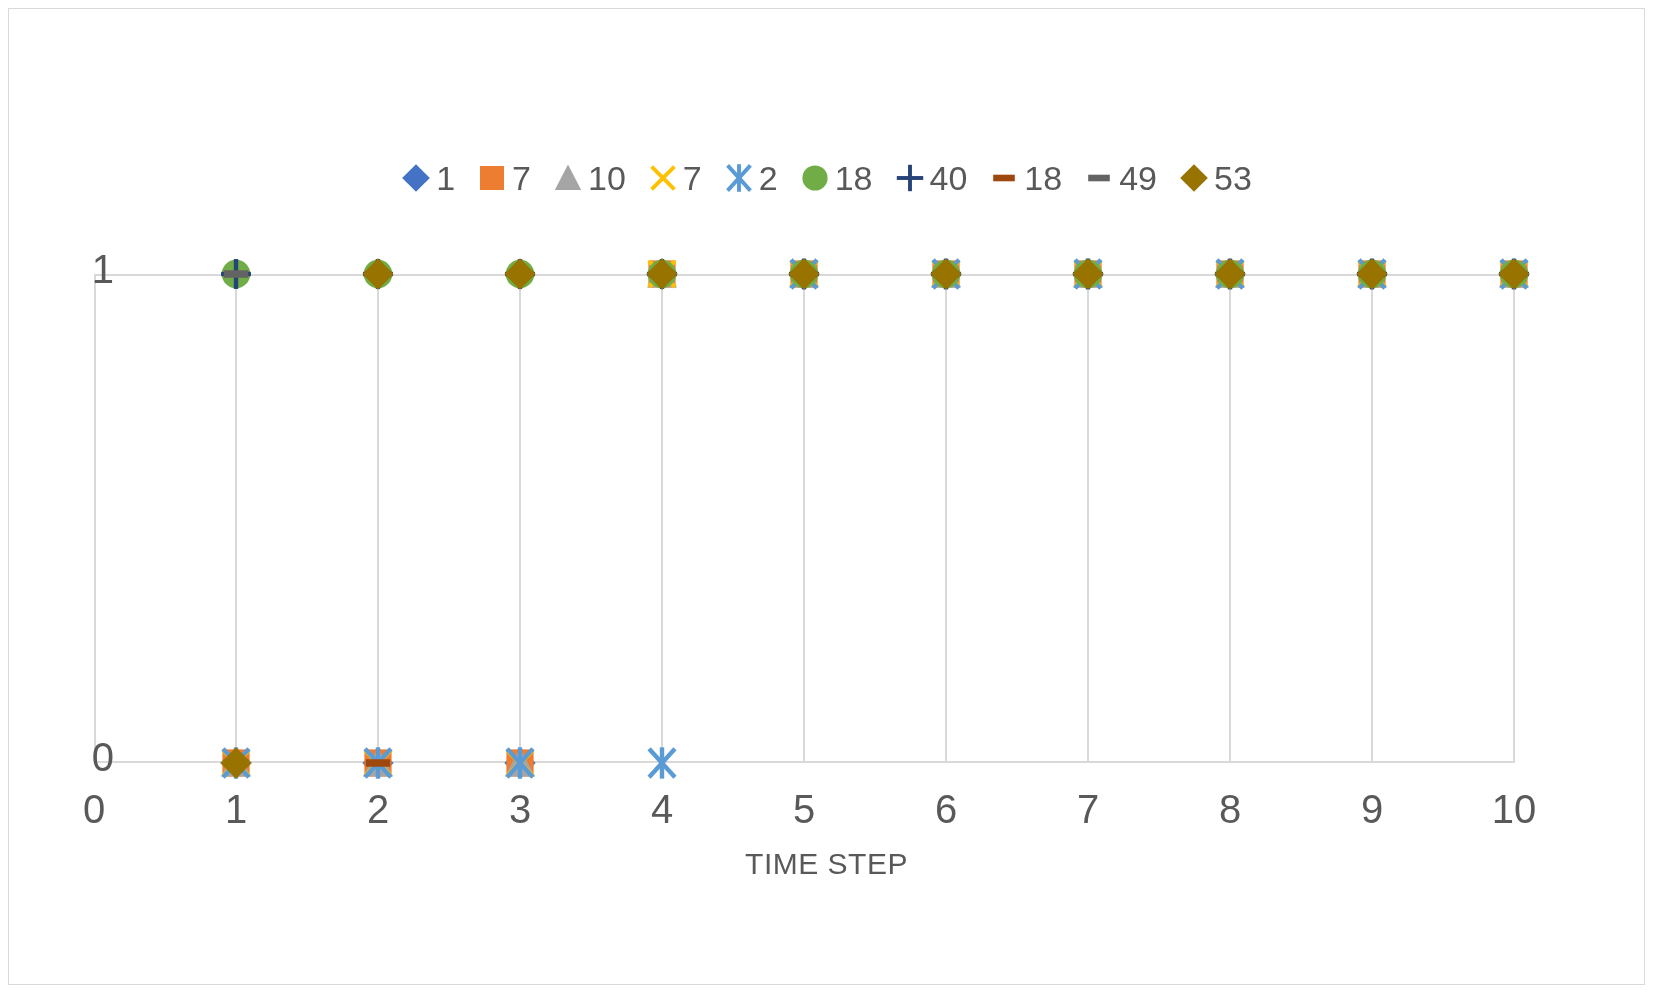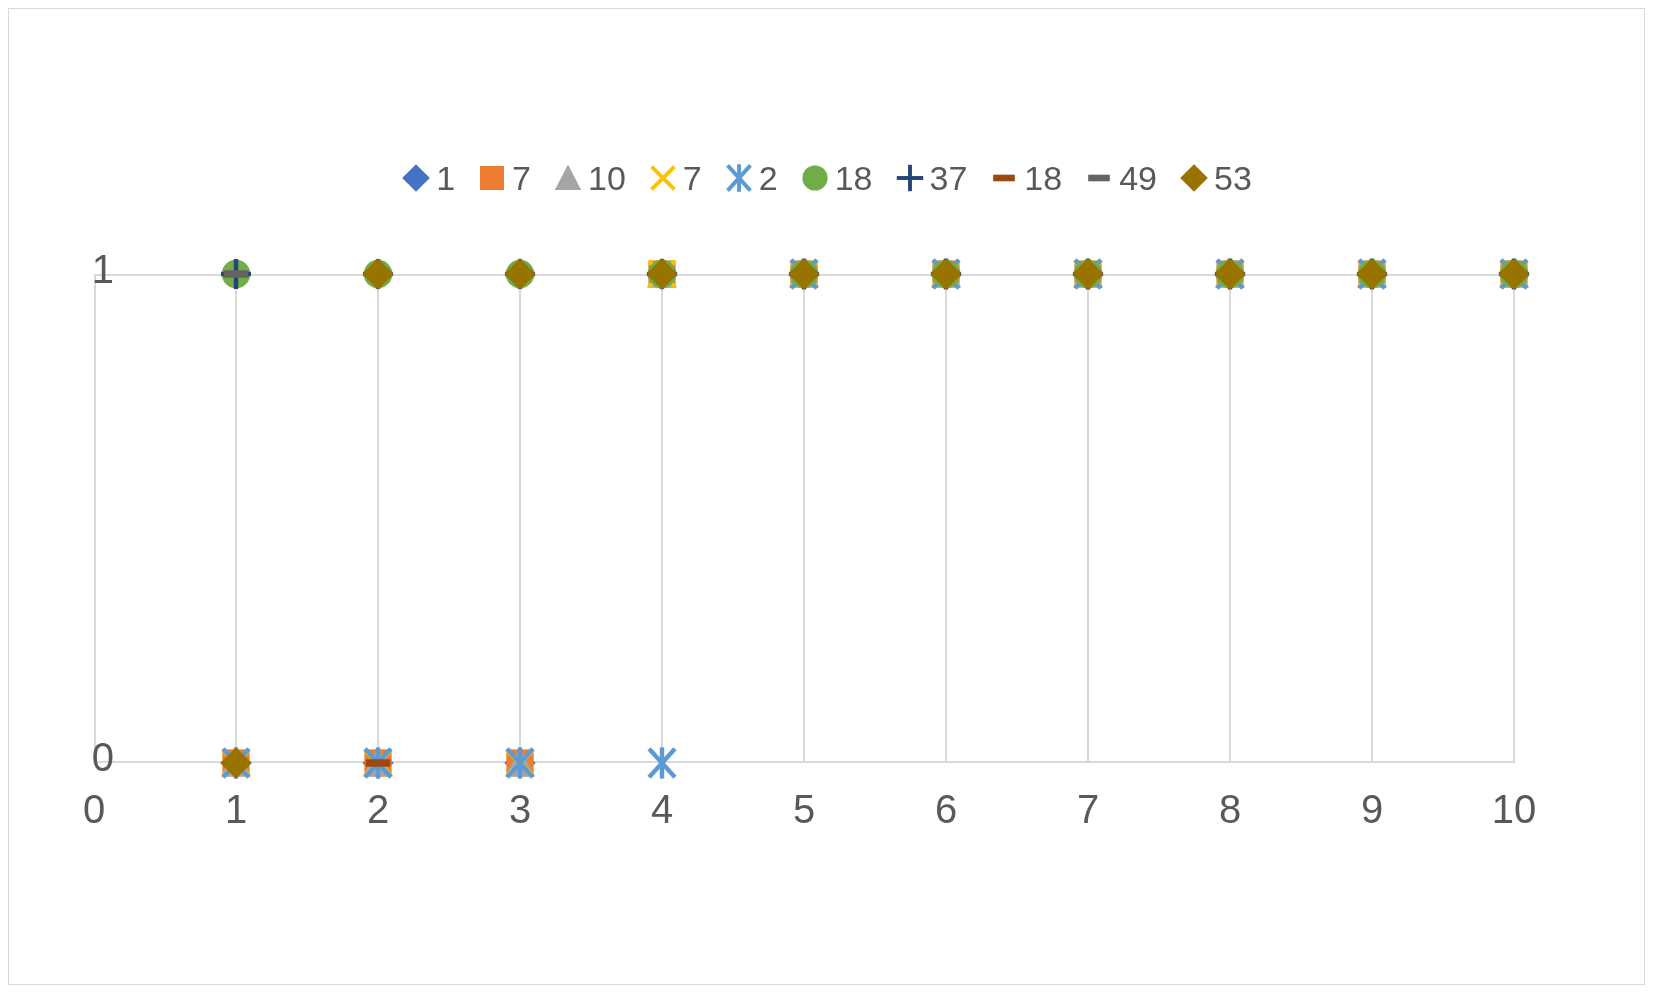--- a/index.html
+++ b/index.html
@@ -192,21 +192,21 @@
         </span>
         <span class="legend-label">18</span>
       </div>
       <div class="legend-item">
         <span class="legend-marker">
           <svg width="30" height="30" viewBox="0 0 30 30">
             <line x1="1.8000000000000007" y1="15" x2="28.2" y2="15" stroke="#264478" stroke-width="3.9000000000000004"></line>
                <line x1="15" y1="1.8000000000000007" x2="15" y2="28.2" stroke="#264478" stroke-width="3.9000000000000004"></line>
           </svg>
         </span>
-        <span class="legend-label">37</span>
+        <span class="legend-label">40</span>
       </div>
       <div class="legend-item">
         <span class="legend-marker">
           <svg width="30" height="30" viewBox="0 0 30 30">
             <rect x="4.200000000000001" y="11.7" width="21.599999999999998" height="6.6" fill="#9E480E"></rect>
           </svg>
         </span>
         <span class="legend-label">18</span>
       </div>
       <div class="legend-item">
@@ -795,14 +795,15 @@
       <div class="xtick" style="left: 511px;">3</div>
       <div class="xtick" style="left: 653px;">4</div>
       <div class="xtick" style="left: 795px;">5</div>
       <div class="xtick" style="left: 937px;">6</div>
       <div class="xtick" style="left: 1079px;">7</div>
       <div class="xtick" style="left: 1221px;">8</div>
       <div class="xtick" style="left: 1363px;">9</div>
       <div class="xtick" style="left: 1505px;">10</div>
     </div>
 
+  <div id="xaxis-title">TIME STEP</div>
 
 </div>
 
 </body></html>

